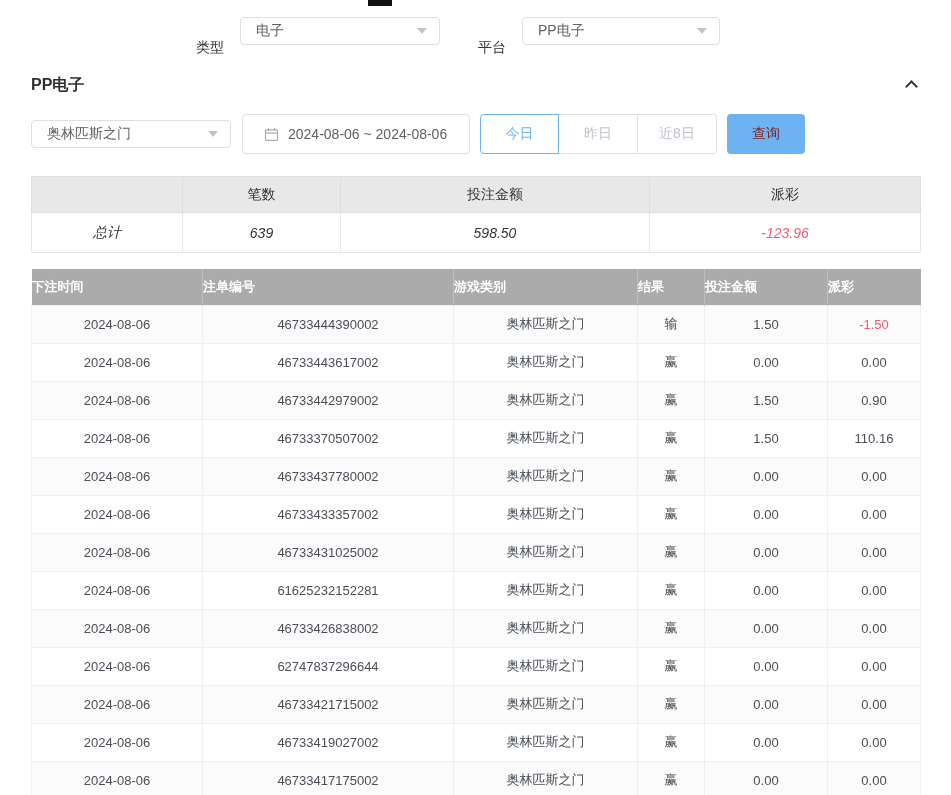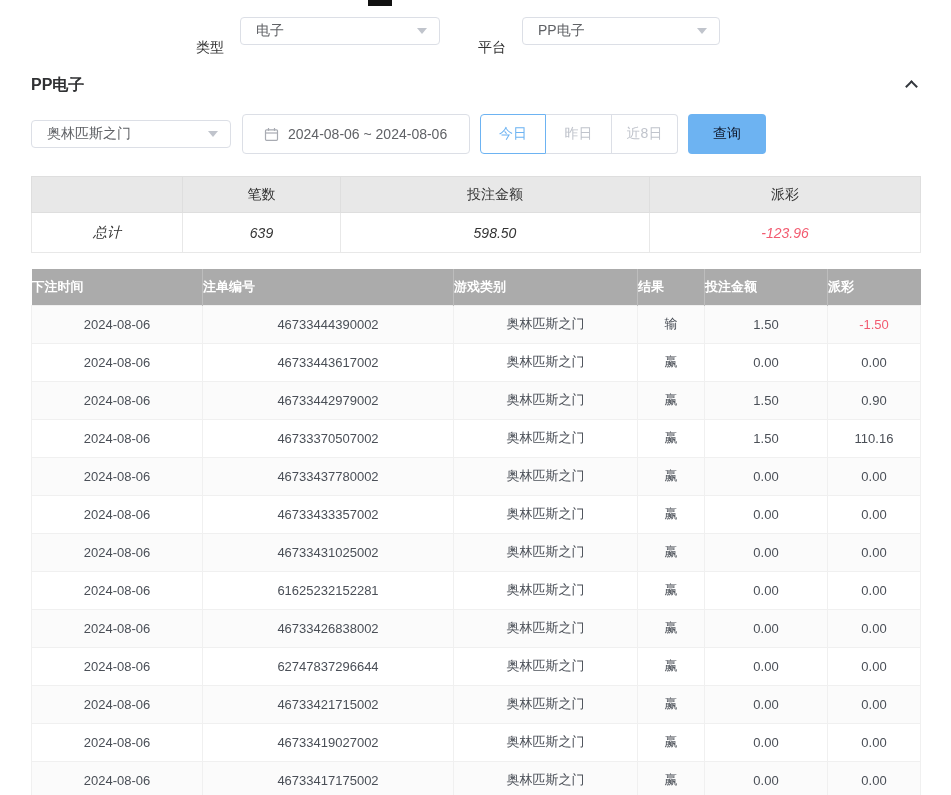--- a/index.html
+++ b/index.html
@@ -27,27 +27,27 @@
                 transform:rotate(45deg); margin-top:3px; }
 
   
   .filter-bar { display:flex; align-items:center; padding:0 31px; margin-top:14px; height:40px; }
   .game-select { width:200px; }
   .date-input { display:flex; align-items:center; width:228px; height:40px; border:1px solid #dcdfe6;
                 border-radius:4px; padding:0 21px; margin-left:11px; font-size:14px; color:#606266;
                 background:#fff; cursor:pointer; }
   .date-input svg { margin-right:9px; flex:0 0 auto; }
   .btn-group { display:flex; margin-left:10px; }
-  .btn-group button { width:66px; height:40px; background:#fff; border:1px solid #dcdfe6;
+  .btn-group button { width:79px; height:40px; background:#fff; border:1px solid #dcdfe6;
                       font-size:14px; color:#c0c4cc; cursor:pointer; font-family:inherit; }
   .btn-group button + button { border-left:none; }
   .btn-group button:first-child { border-radius:4px 0 0 4px; }
   .btn-group button:last-child { border-radius:0 4px 4px 0; }
   .btn-group button.active { color:#6db3f2; border:1px solid #6db3f2; }
-  .query-btn { margin-left:10px; width:78px; height:40px; background:#6db3f2; color:#0f172a; border:none;
+  .query-btn { margin-left:10px; width:78px; height:40px; background:#6db3f2; color:#7f1d1d; border:none;
                border-radius:4px; font-size:14px; cursor:pointer; font-family:inherit; }
 
   
   .summary-table { width:889px; margin:22px 31px 0; border-collapse:collapse; table-layout:fixed; font-size:14px; }
   .summary-table th { height:36px; background:#e8e8e8; color:#333; font-weight:normal; text-align:center;
                       border:1px solid #dedede; }
   .summary-table td { height:40px; background:#fff; color:#333; text-align:center; border:1px solid #e8e8e8;font-style:italic; }
 
   
   .records-table { width:889px; margin:16px 31px 0; border-collapse:collapse; table-layout:fixed; font-size:13px; }

